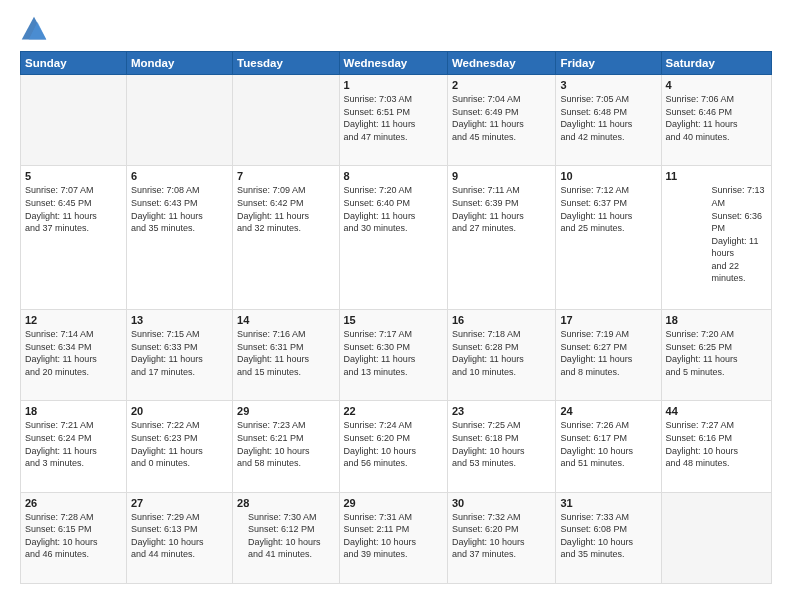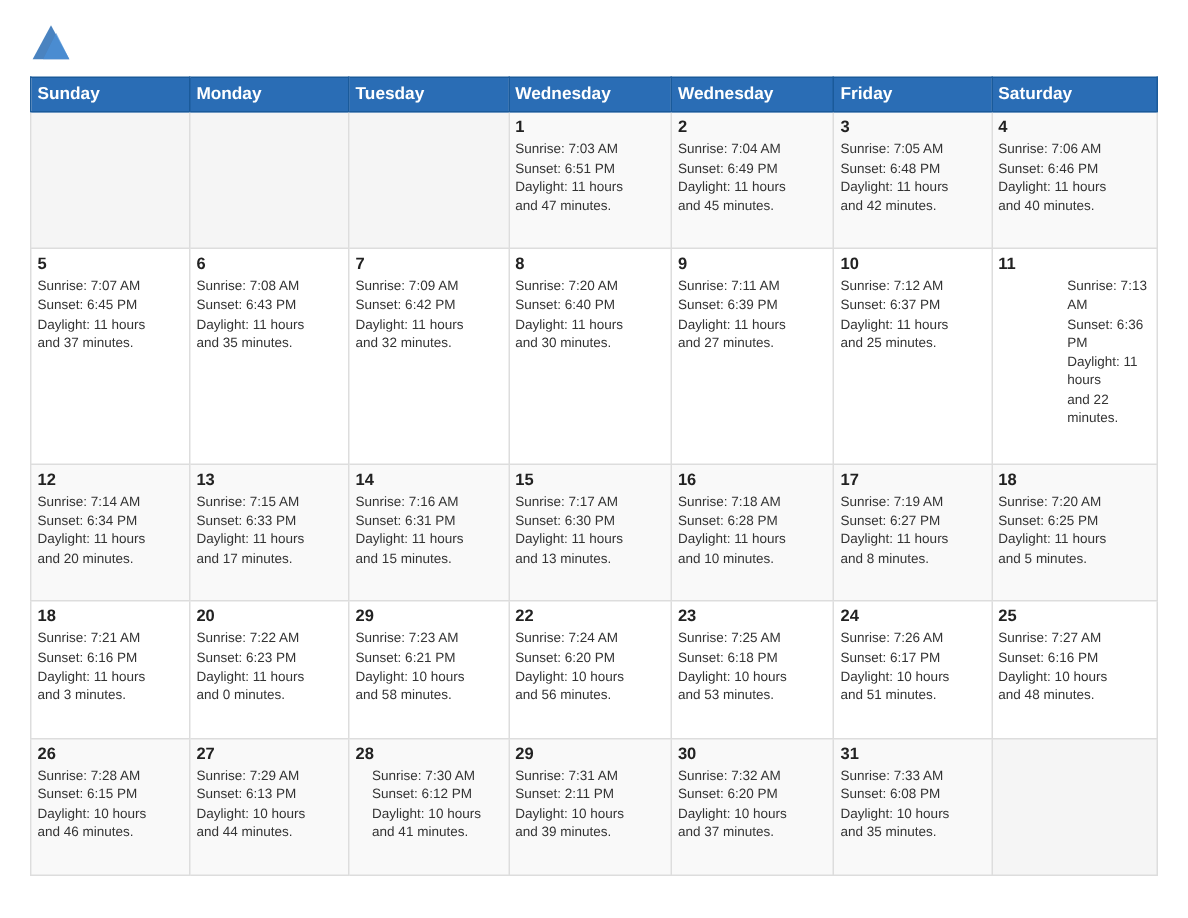--- a/index.html
+++ b/index.html
@@ -277,21 +277,21 @@
             <div class="day-info" style="white-space: pre-line;">Sunrise: 7:20 AM
 Sunset: 6:25 PM
 Daylight: 11 hours
 and 5 minutes.</div>
           </td>
         </tr>
         <tr>
           <td>
             <span class="day-number">18</span>
             <div class="day-info" style="white-space: pre-line;">Sunrise: 7:21 AM
-Sunset: 6:16 PM
+Sunset: 6:24 PM
 Daylight: 11 hours
 and 3 minutes.</div>
           </td>
           <td>
             <span class="day-number">20</span>
             <div class="day-info" style="white-space: pre-line;">Sunrise: 7:22 AM
 Sunset: 6:23 PM
 Daylight: 11 hours
 and 0 minutes.</div>
           </td>
@@ -317,21 +317,21 @@
 and 53 minutes.</div>
           </td>
           <td>
             <span class="day-number">24</span>
             <div class="day-info" style="white-space: pre-line;">Sunrise: 7:26 AM
 Sunset: 6:17 PM
 Daylight: 10 hours
 and 51 minutes.</div>
           </td>
           <td>
-            <span class="day-number">25</span>
+            <span class="day-number">44</span>
             <div class="day-info" style="white-space: pre-line;">Sunrise: 7:27 AM
 Sunset: 6:16 PM
 Daylight: 10 hours
 and 48 minutes.</div>
           </td>
         </tr>
         <tr>
           <td>
             <span class="day-number">26</span>
             <div class="day-info" style="white-space: pre-line;">Sunrise: 7:28 AM

